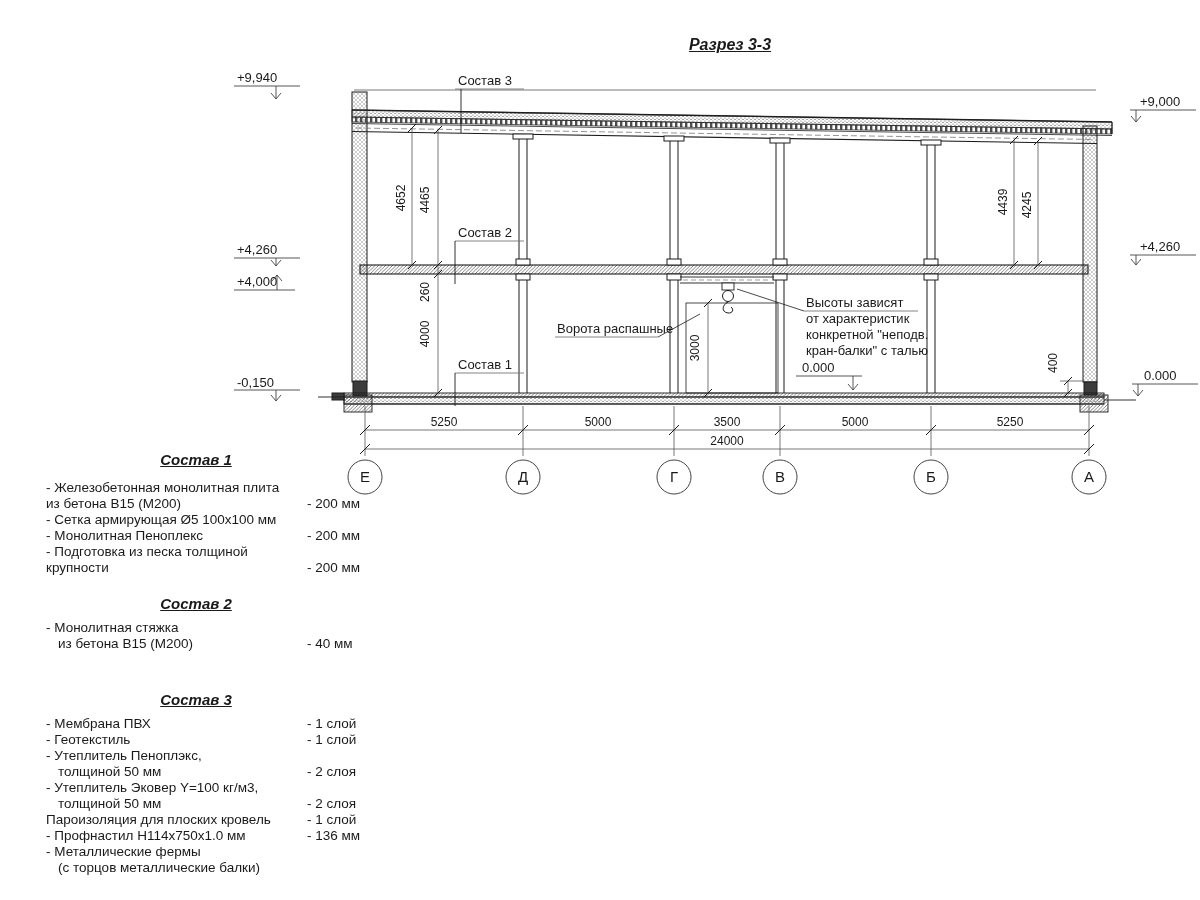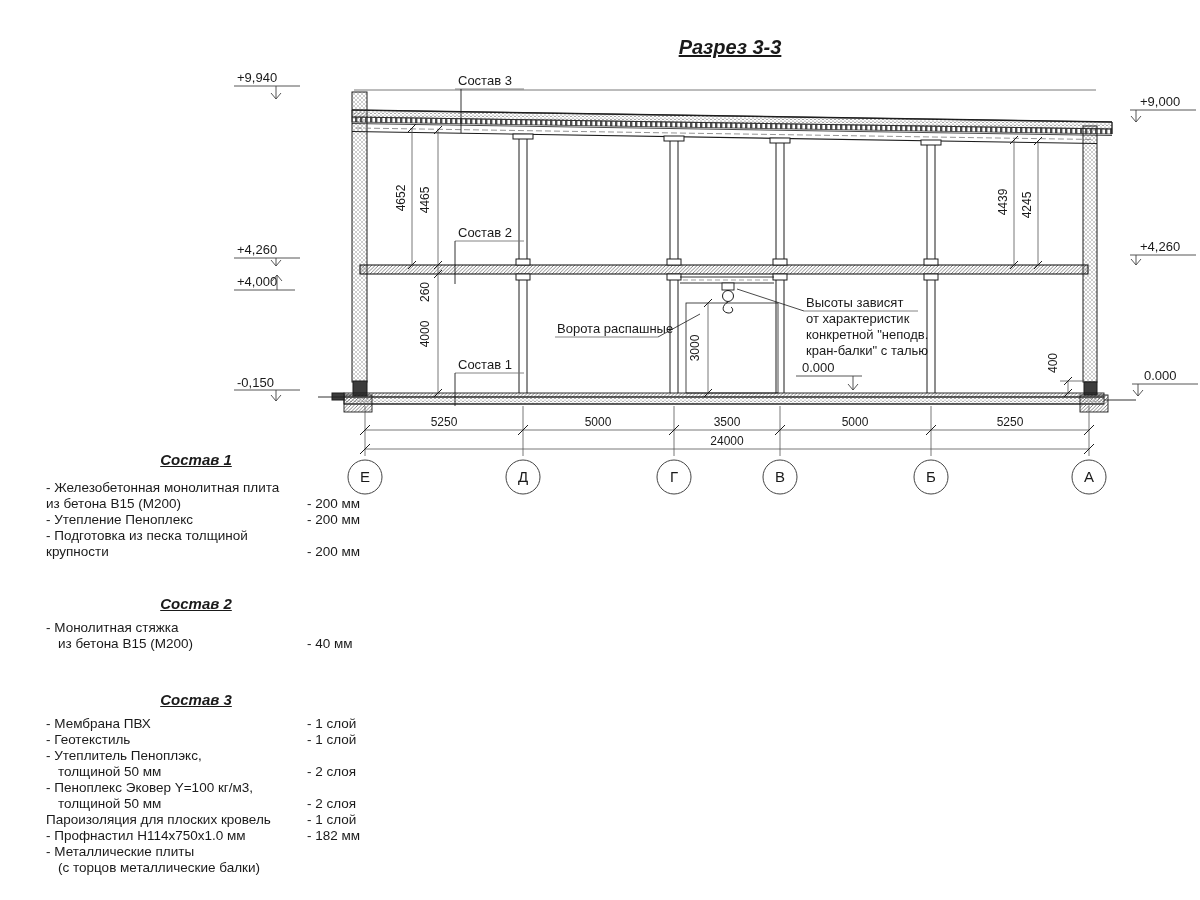--- a/index.html
+++ b/index.html
@@ -1,19 +1,19 @@
 <!DOCTYPE html>
 <html><head>
 <meta charset="utf-8">
 <style>
   html,body{margin:0;padding:0;background:#fff;}
   .page{position:relative;width:1200px;height:900px;background:#fff;overflow:hidden;
         font-family:"Liberation Sans",sans-serif;color:#1a1a1a;}
   .title{position:absolute;left:620px;top:36px;width:220px;text-align:center;
-         font-size:20px;font-style:italic;font-weight:600;text-decoration:underline;}
+         font-size:16px;font-style:italic;font-weight:600;text-decoration:underline;}
   svg text{font-family:"Liberation Sans",sans-serif;fill:#1a1a1a;}
   .dimtxt{font-size:12px;}
   .elevtxt{font-size:13px;}
   .calltxt{font-size:13px;}
   .axistxt{font-size:15px;}
   .complist{position:absolute;left:46px;width:340px;font-size:13.5px;line-height:16px;}
   .complist h3{margin:0 0 12px 70px;width:160px;text-align:center;font-size:15px;
                font-style:italic;font-weight:700;text-decoration:underline;}
   .c2 h3,.c3 h3{margin-bottom:8px;}
   .row{display:flex;align-items:flex-end;}
@@ -290,21 +290,27 @@
     <h3>Состав 1</h3>
     <div class="row">
       <div class="nm">
           <div>- Железобетонная  монолитная плита</div>
           <div>из бетона  В15 (М200)</div>
         </div>
       <div class="vl">- 200 мм</div>
     </div>
     <div class="row">
       <div class="nm">
-          <div>- Утепление Пеноплекс</div>
+          <div>- Сетка армирующая Ø5 100х100 мм</div>
+        </div>
+      <div class="vl"></div>
+    </div>
+    <div class="row">
+      <div class="nm">
+          <div>- Монолитная Пеноплекс</div>
         </div>
       <div class="vl">- 200 мм</div>
     </div>
     <div class="row">
       <div class="nm">
           <div>- Подготовка из песка толщиной  крупности</div>
         </div>
       <div class="vl">- 200 мм</div>
     </div>
   </div>
@@ -336,39 +342,39 @@
     </div>
     <div class="row">
       <div class="nm">
           <div>- Утеплитель Пеноплэкс,</div>
           <div class="l2i">толщиной 50 мм</div>
         </div>
       <div class="vl">- 2 слоя</div>
     </div>
     <div class="row">
       <div class="nm">
-          <div>- Пеноплекс Эковер Y=100 кг/м3,</div>
+          <div>- Утеплитель Эковер Y=100 кг/м3,</div>
           <div class="l2i">толщиной 50 мм</div>
         </div>
       <div class="vl">- 2 слоя</div>
     </div>
     <div class="row">
       <div class="nm">
           <div>Пароизоляция для плоских кровель</div>
         </div>
       <div class="vl">- 1 слой</div>
     </div>
     <div class="row">
       <div class="nm">
           <div>- Профнастил Н114х750х1.0 мм</div>
         </div>
-      <div class="vl">- 182 мм</div>
-    </div>
-    <div class="row">
-      <div class="nm">
-          <div>- Металлические плиты</div>
+      <div class="vl">- 136 мм</div>
+    </div>
+    <div class="row">
+      <div class="nm">
+          <div>- Металлические фермы</div>
           <div class="l2i">(с торцов металлические балки)</div>
         </div>
       <div class="vl"></div>
     </div>
   </div>
 
 </div>
 
 </body></html>

